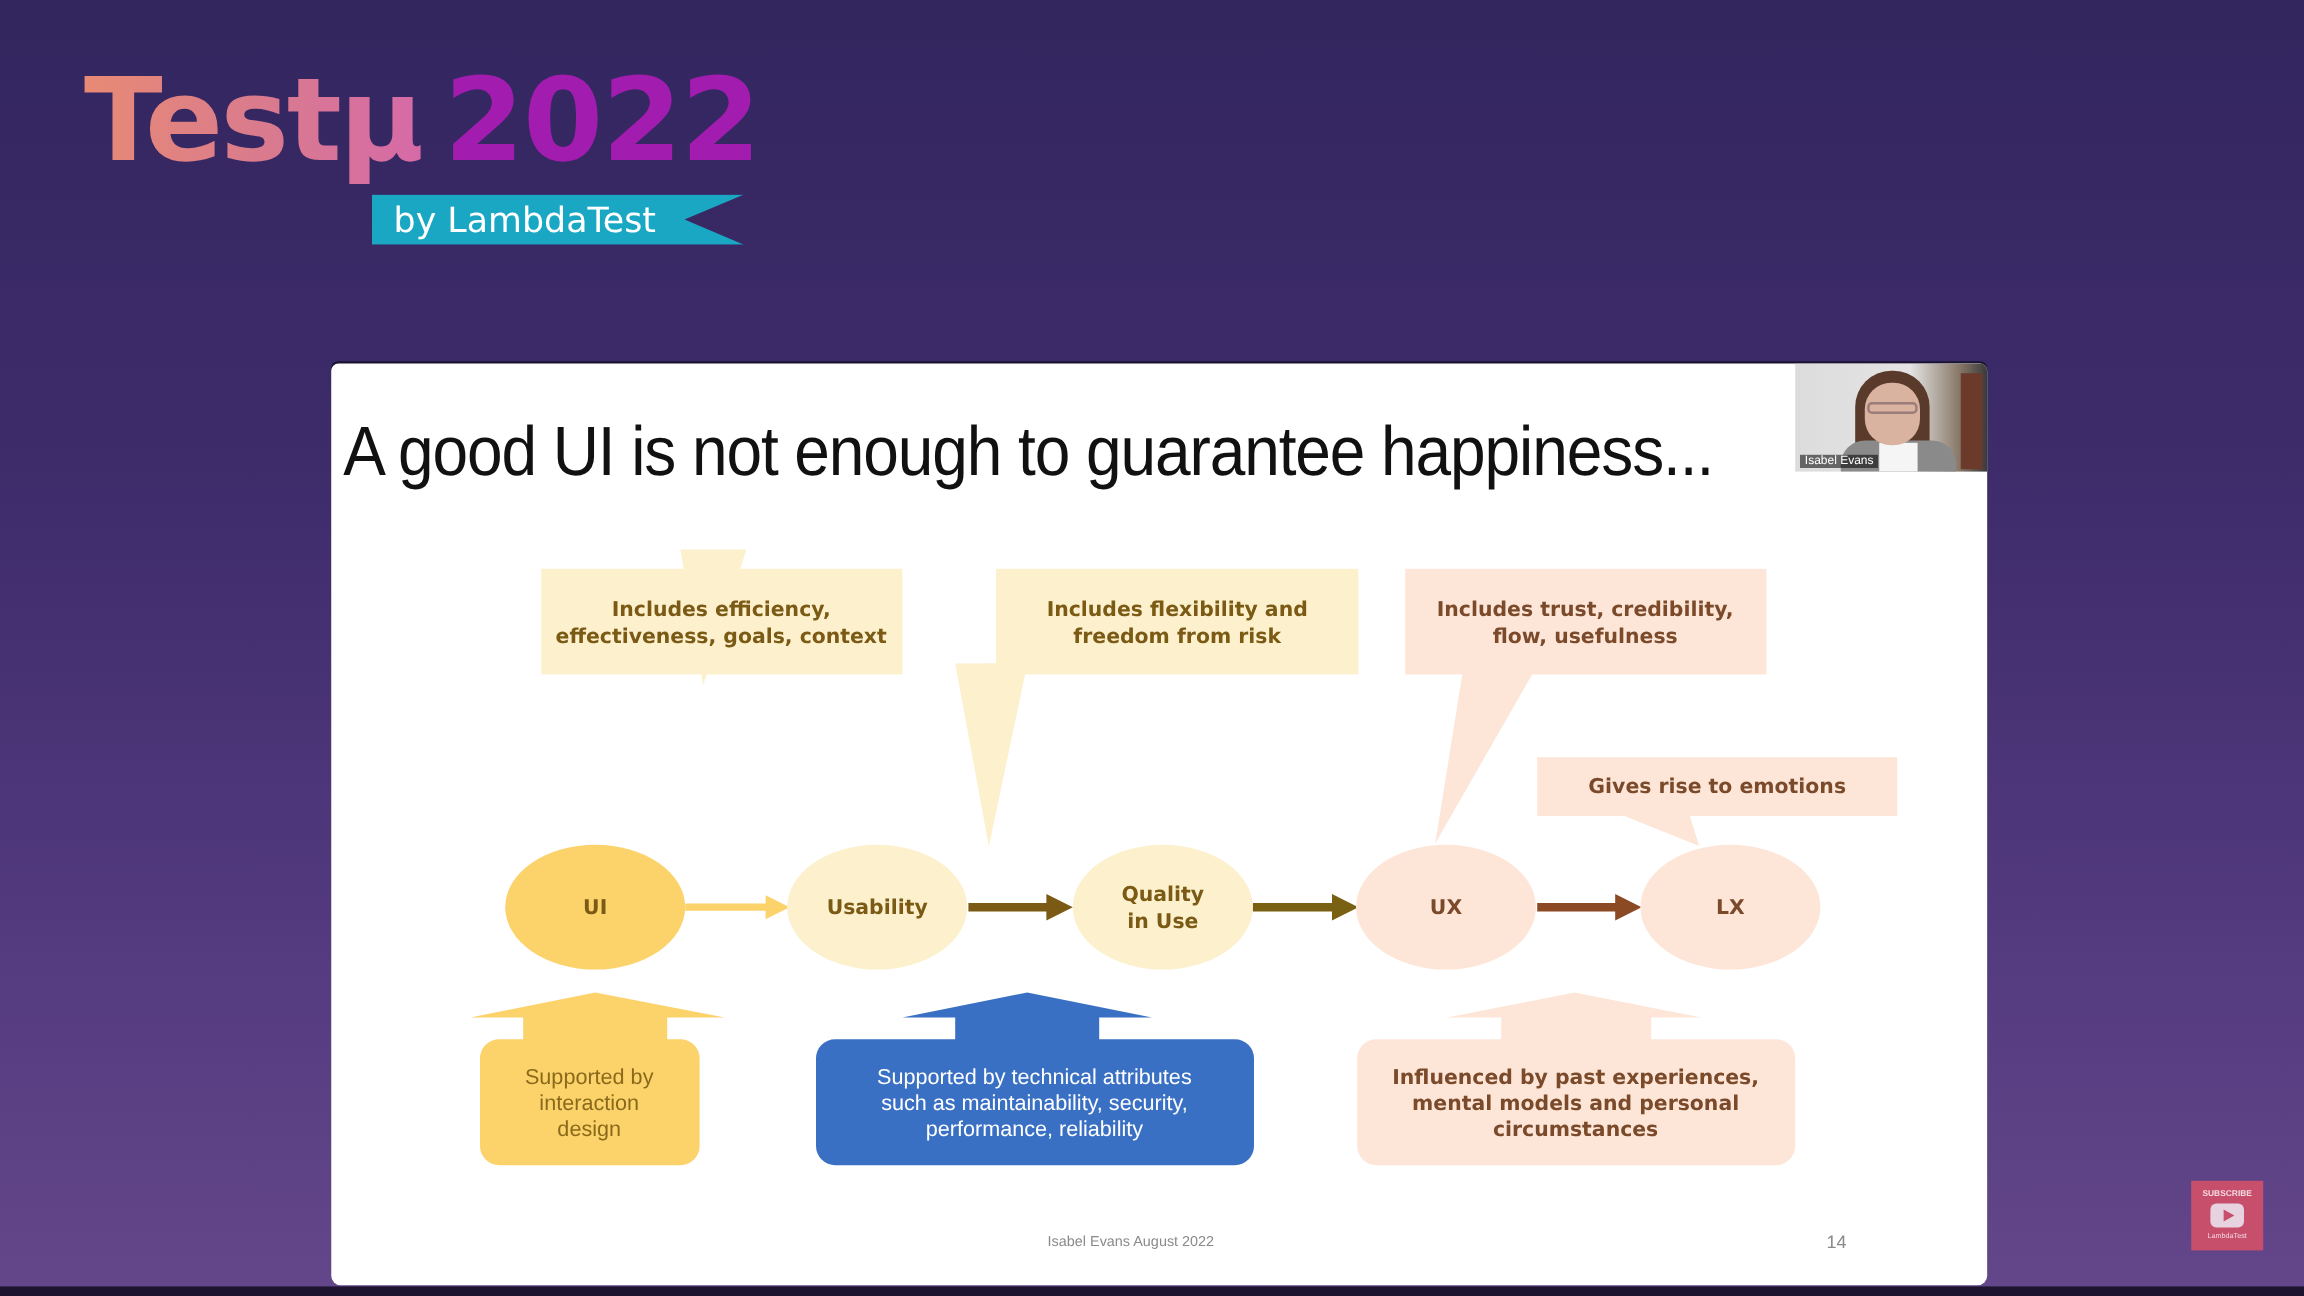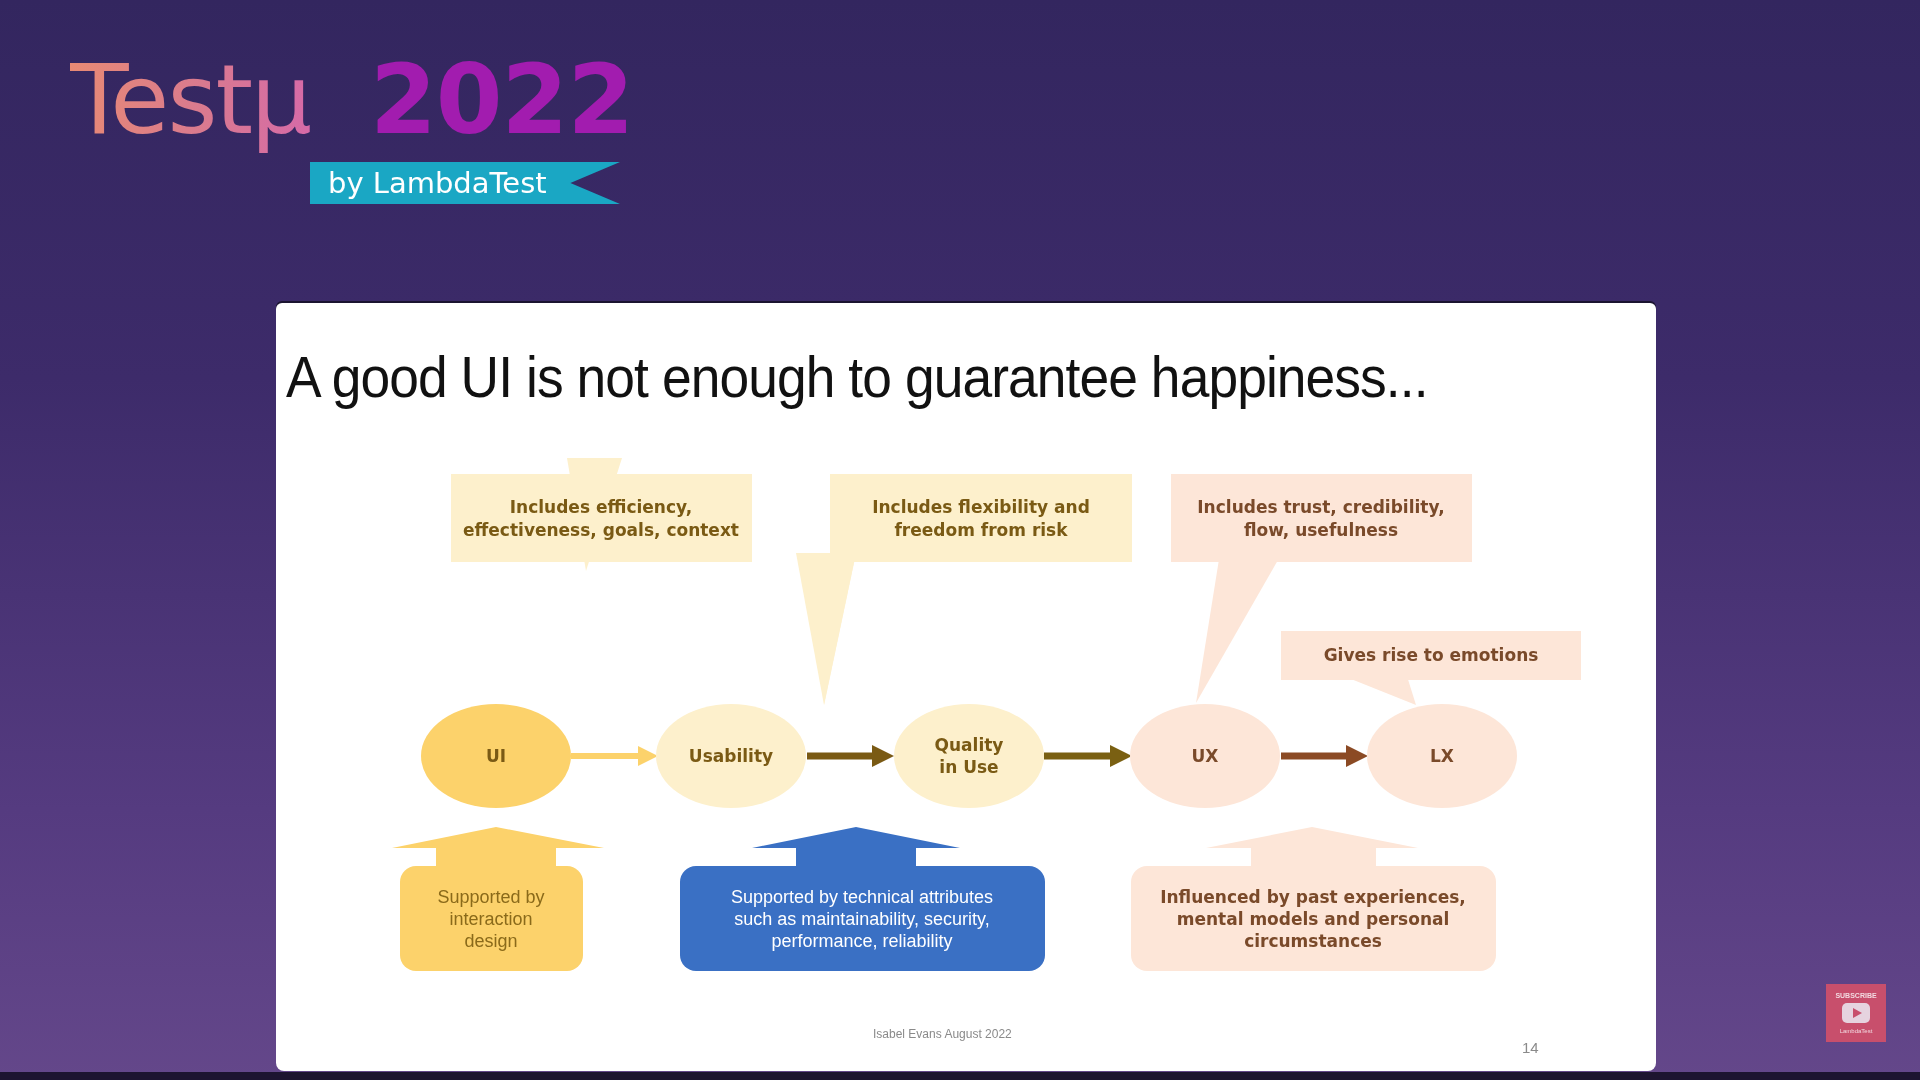--- a/index.html
+++ b/index.html
@@ -5,21 +5,21 @@
     html, body { margin:0; padding:0; }
     body {
       width:1920px; height:1080px; overflow:hidden; position:relative;
       background: linear-gradient(180deg, #33265f 0%, #3d2b6a 35%, #553b80 75%, #64478a 100%);
       font-family: "Liberation Sans", sans-serif;
     }
     .bottom-band { position:absolute; left:0; right:0; bottom:0; height:8px; background:#1d1430; }
     
     .logo { position:absolute; left:70px; top:40px; }
     .logo-testmu {
-      position:absolute; left:0; top:0; font-family:"DejaVu Sans", sans-serif; font-weight:normal;
+      position:absolute; left:0; top:0; font-family:"DejaVu Sans", sans-serif; font-weight:bold;
       font-size:96px; line-height:120px; letter-spacing:-2px;
       background: linear-gradient(90deg, #e88a74 0%, #d97a8f 55%, #d66aa8 100%);
       -webkit-background-clip:text; background-clip:text; color:transparent; white-space:nowrap;
     }
     .logo-year {
       position:absolute; left:300px; top:0; font-family:"DejaVu Sans", sans-serif; font-weight:bold;
       font-size:96px; line-height:120px; color:#a21caf; letter-spacing:-1px; white-space:nowrap;
     }
     .logo-ribbon {
       position:absolute; left:240px; top:122px; width:310px; height:42px; background:#1aa7c4;
@@ -47,21 +47,21 @@
     .cam-glasses { position:absolute; left:60px; top:32px; width:42px; height:10px; border:2px solid #9a7d7a; border-radius:4px; box-sizing:border-box; }
     .cam-body { position:absolute; left:38px; top:64px; width:96px; height:30px; border-radius:20px 20px 0 0; background:#8a8a8a; }
     .cam-shirt { position:absolute; left:70px; top:66px; width:32px; height:26px; background:#f5f5f5; }
     .cam-shelf { position:absolute; right:4px; top:8px; width:18px; height:80px; background:#6b3a2a; }
     .cam-label {
       position:absolute; left:4px; bottom:3px; font-size:10px; color:#fff; background:rgba(0,0,0,0.55); padding:0 4px;
     }
     svg.diagram { position:absolute; left:0; top:0; }
     .d-text { font-family:"DejaVu Sans", sans-serif; font-weight:bold; }
     .footer-credit { position:absolute; left:597px; top:724px; font-size:12px; color:#8a8a8a; font-family:"Liberation Sans Narrow","Liberation Sans",sans-serif; }
-    .footer-page { position:absolute; left:1246px; top:724px; font-size:15px; color:#8a8a8a;margin-top:12px; }
+    .footer-page { position:absolute; left:1246px; top:724px; font-size:15px; color:#8a8a8a; }
     
     .subscribe {
       position:absolute; left:1826px; top:984px; width:60px; height:58px; background:#c84f6c;
     }
     .subscribe .s-label { position:absolute; top:8px; left:0; width:100%; text-align:center; font-size:7px; font-weight:bold; color:#f2d9e0; }
     .subscribe .s-play { position:absolute; left:16px; top:19px; width:28px; height:20px; border-radius:5px; background:#e6d3df; }
     .subscribe .s-play:after { content:""; position:absolute; left:11px; top:5px; border-left:9px solid #c84f6c; border-top:5px solid transparent; border-bottom:5px solid transparent; }
     .subscribe .s-brand { position:absolute; top:44px; left:0; width:100%; text-align:center; font-size:6px; color:#f2d9e0; }
   </style>
 </head>
@@ -157,20 +157,29 @@
       <rect x="855" y="563" width="365" height="105" rx="16" fill="#fde6d8"></rect>
       <text class="d-text" x="1037" y="600" font-size="17" text-anchor="middle" fill="#7a4a2a">Influenced by past experiences,</text>
       <text class="d-text" x="1037" y="622" font-size="17" text-anchor="middle" fill="#7a4a2a">mental models and personal</text>
       <text class="d-text" x="1037" y="644" font-size="17" text-anchor="middle" fill="#7a4a2a">circumstances</text>
     </g>
   </svg>
 
   <div class="footer-credit">Isabel Evans August 2022</div>
   <div class="footer-page">14</div>
 
+  <div class="webcam">
+    <div class="cam-shelf"></div>
+    <div class="cam-hair"></div>
+    <div class="cam-body"></div>
+    <div class="cam-shirt"></div>
+    <div class="cam-face"></div>
+    <div class="cam-glasses"></div>
+    <div class="cam-label">Isabel Evans</div>
+  </div>
 </div>
 
 <div class="subscribe">
   <div class="s-label">SUBSCRIBE</div>
   <div class="s-play"></div>
   <div class="s-brand">LambdaTest</div>
 </div>
 
 <div class="bottom-band"></div>
 

